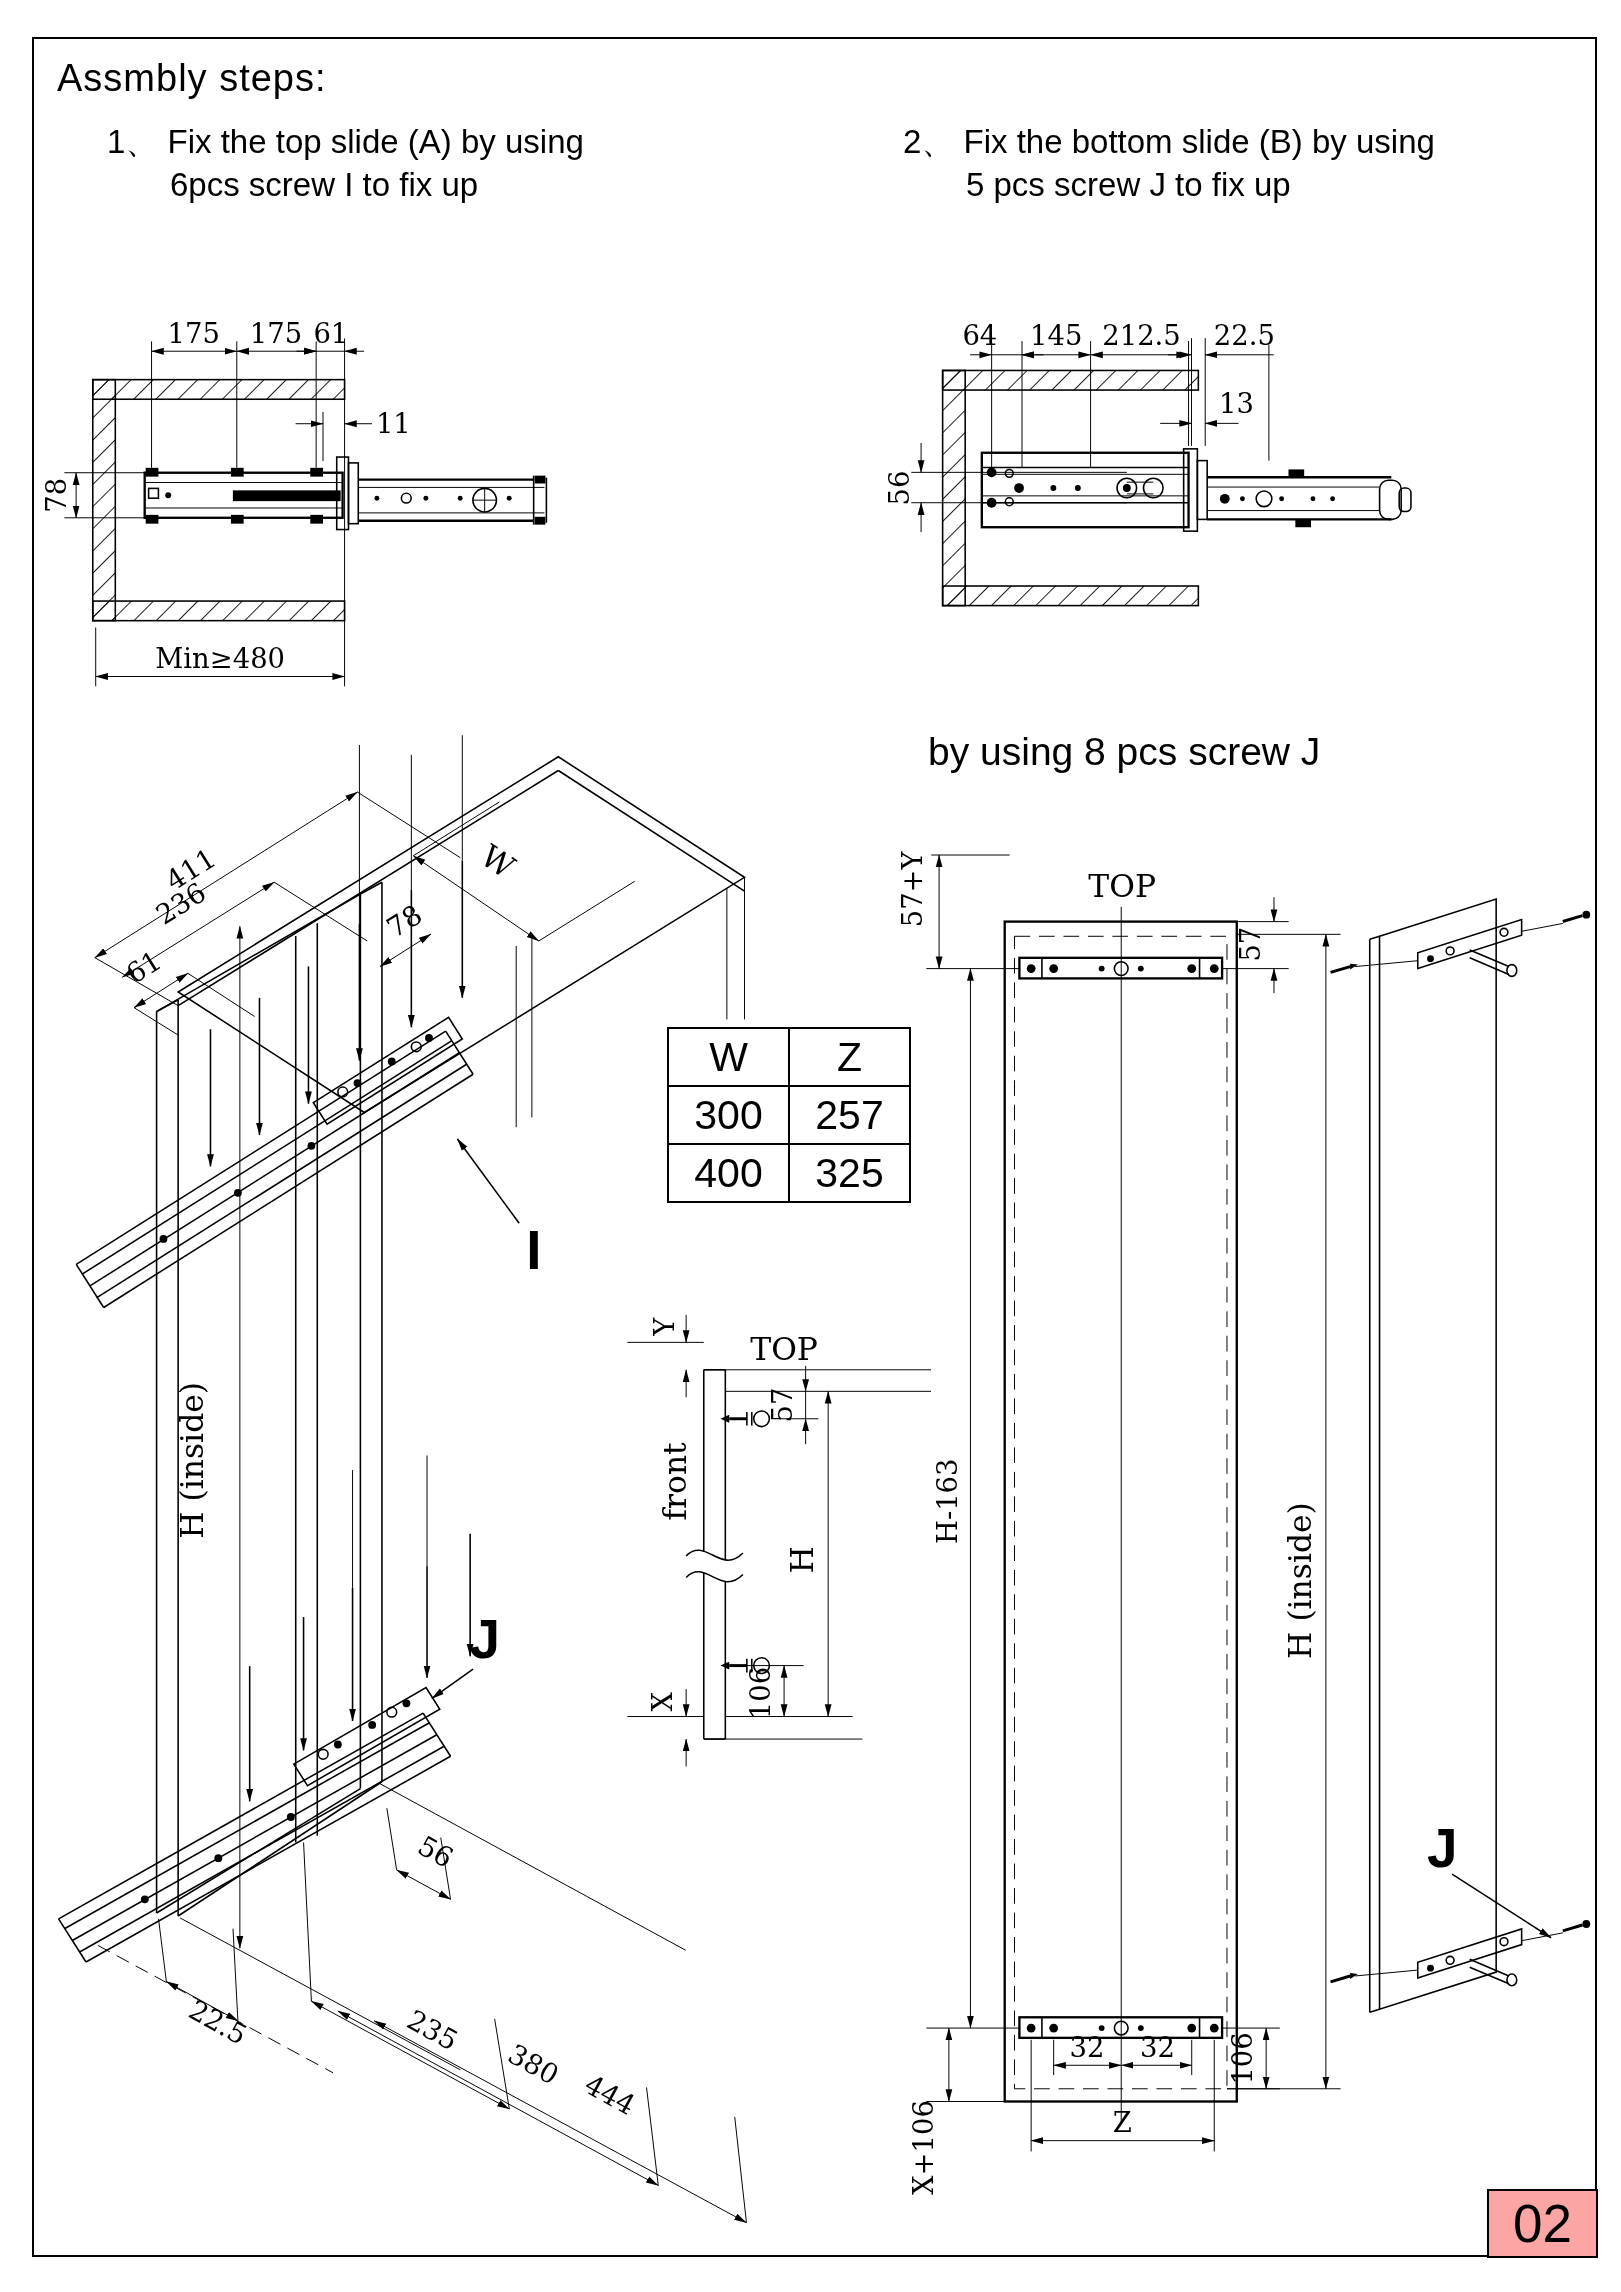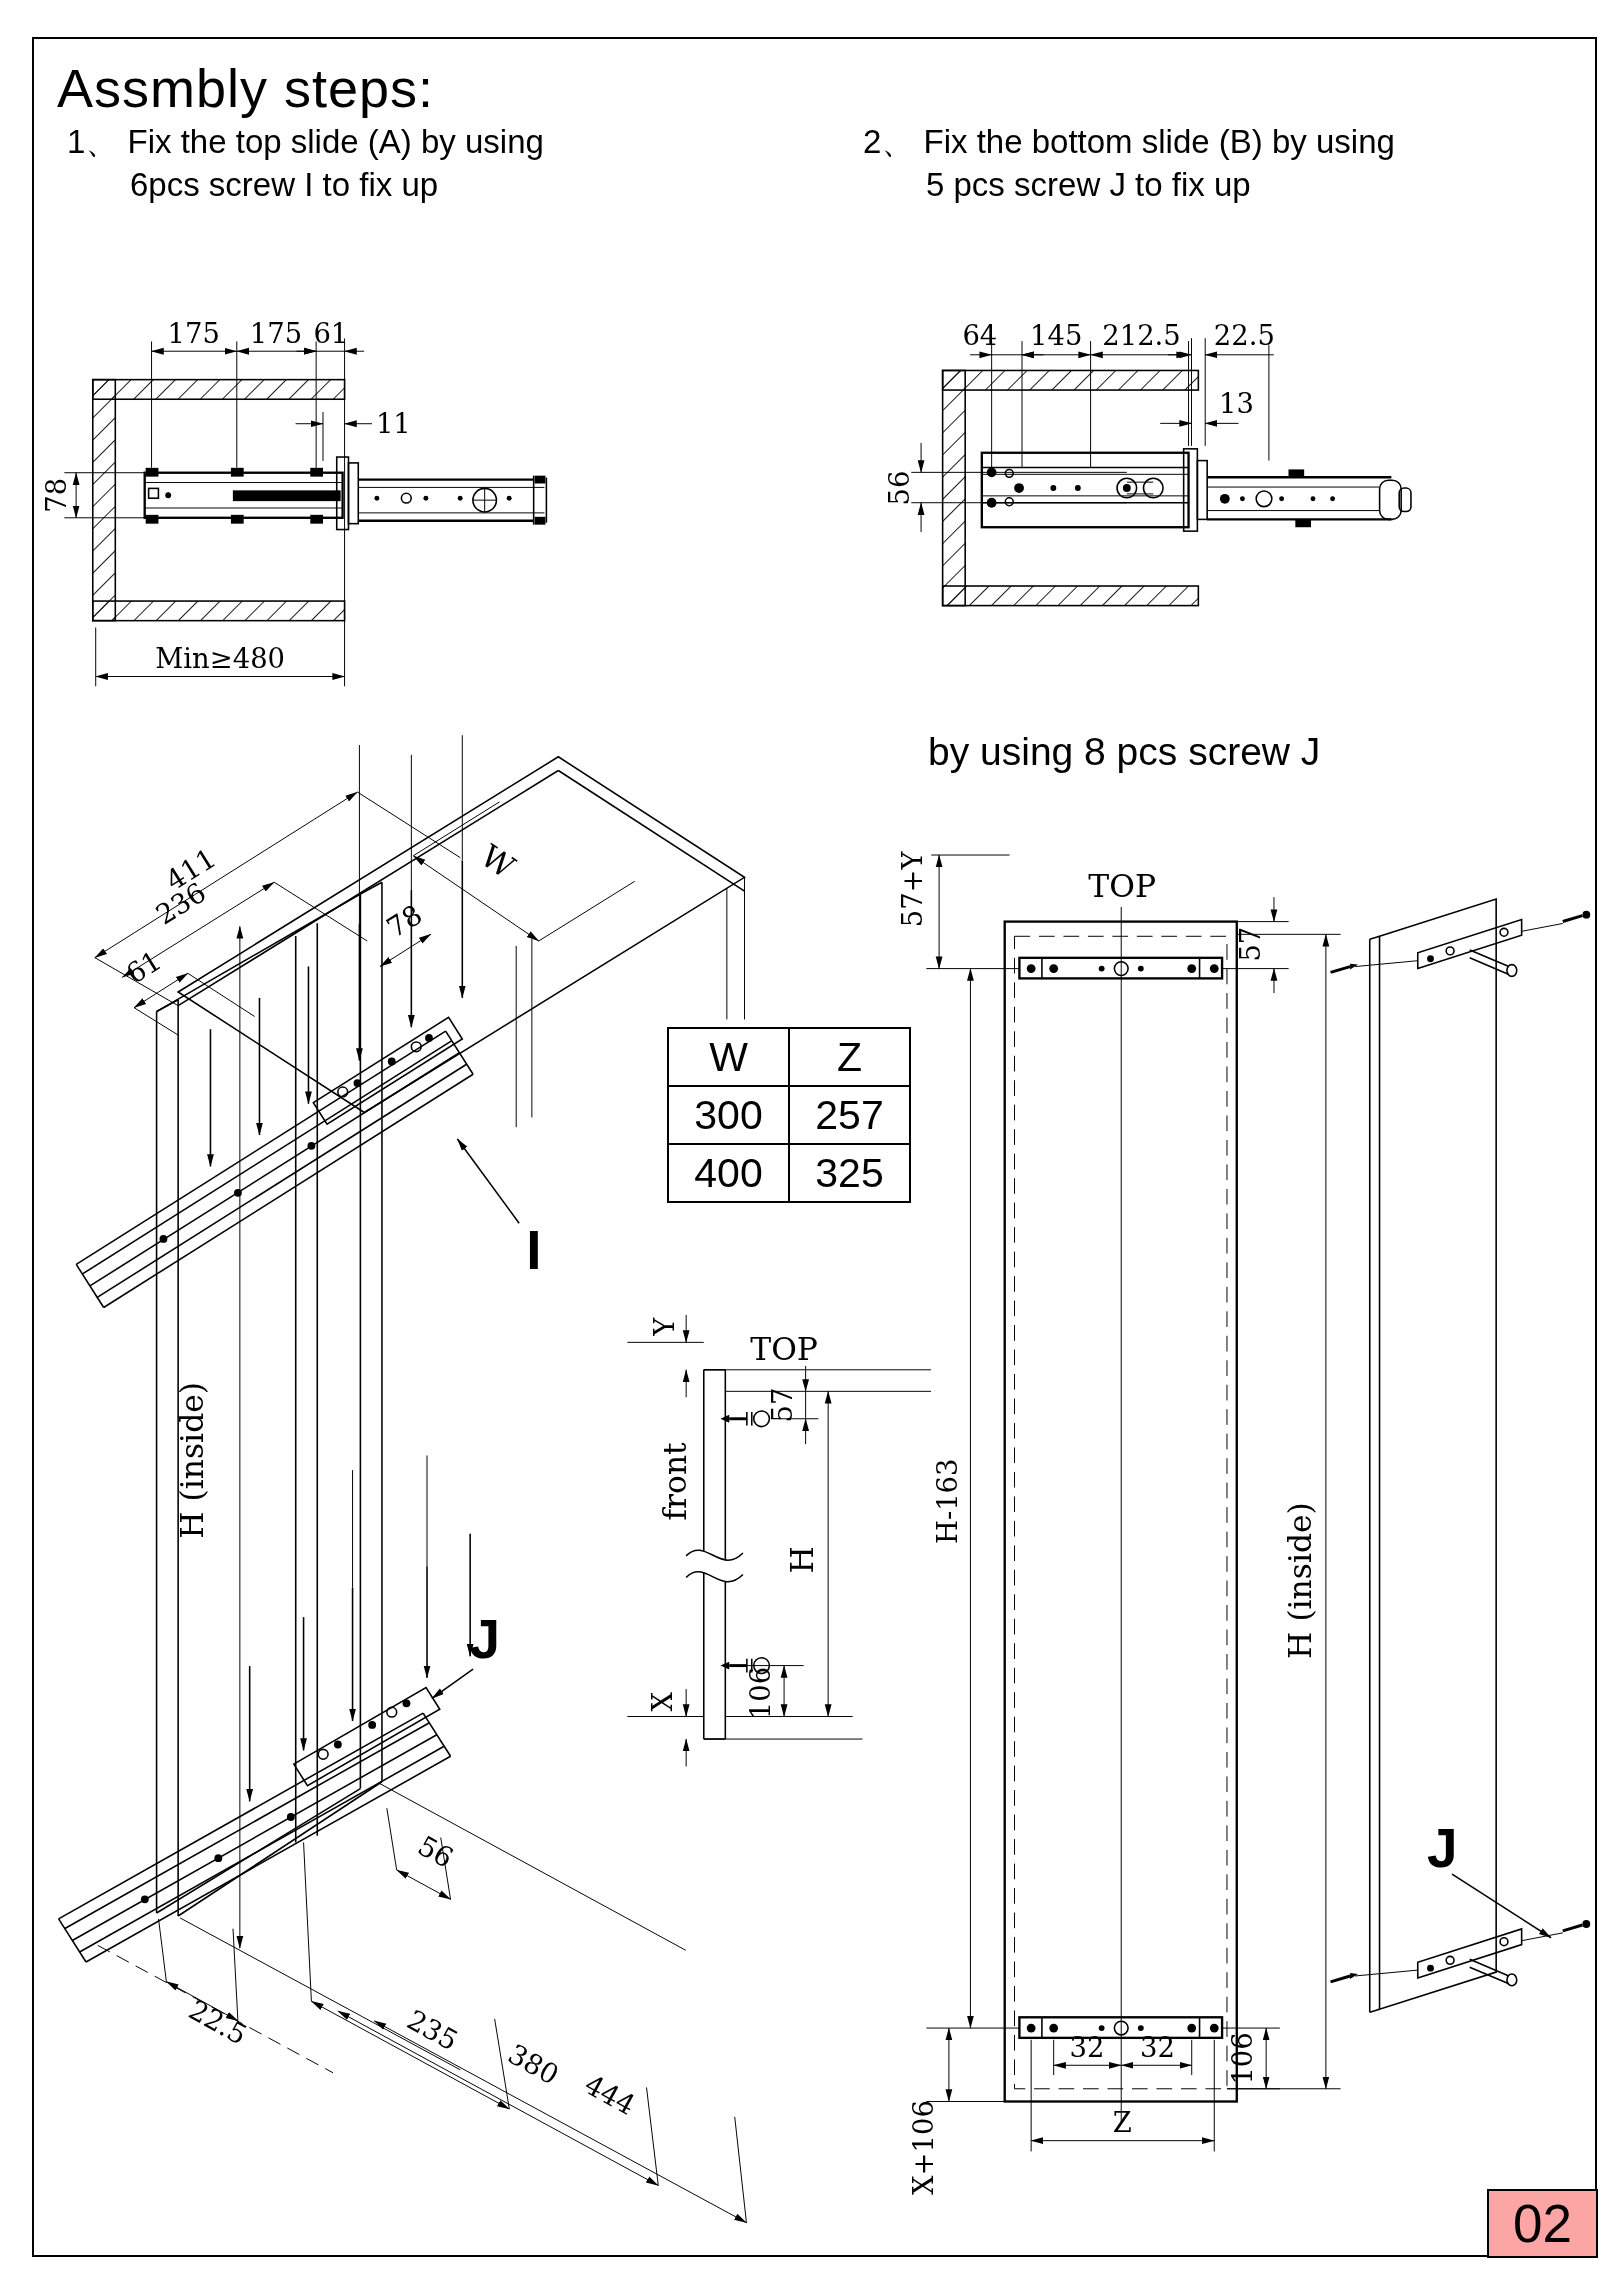--- a/index.html
+++ b/index.html
@@ -2,22 +2,22 @@
 <html><head>
 <meta charset="utf-8">
 <style>
   * { margin:0; padding:0; box-sizing:border-box; }
   html,body { background:#fff; }
   body { width:1621px; height:2293px; position:relative;
          font-family:"Liberation Sans", sans-serif; color:#000; }
   .abs { position:absolute; }
   #frame { left:32px; top:37px; width:1565px; height:2220px;
            border:2.5px solid #000; }
-  #title { left:57px; top:57px; font-size:54px; letter-spacing:1px; }
-  .step { font-size:33px; line-height:43px; }
+  #title { left:57px; top:57px; font-size:38px; letter-spacing:1px; }
+  .step { font-size:33px; line-height:43px;margin-left:40px; }
   .step .ind { padding-left:63px; }
   #step3 { font-size:39px; line-height:53px; }
   #step3 .ind { padding-left:65px; }
   #pageno { left:1487px; top:2189px; width:111px; height:69px;
             border:2.9px solid #000; font-size:53px; text-align:center;
             line-height:65px; background:#fca5a5; }
   
   #sizetable { left:667px; top:1027px; border-collapse:collapse; }
   #sizetable td { width:121px; height:58px; border:2.5px solid #000;
                   text-align:center; vertical-align:middle; font-size:41px; }

